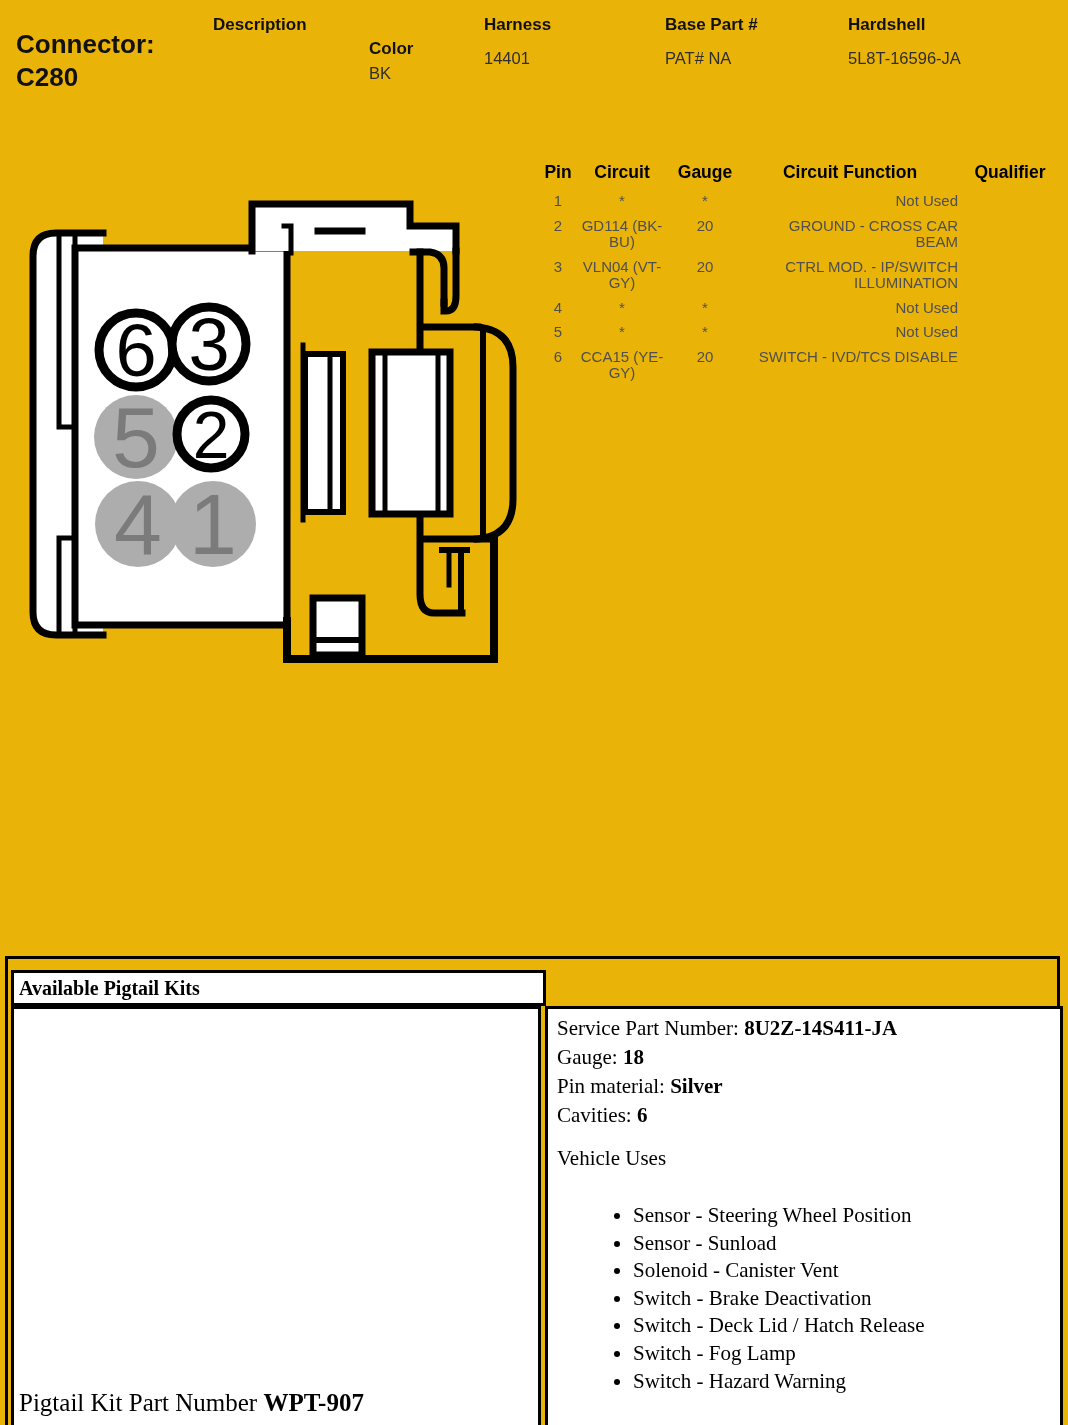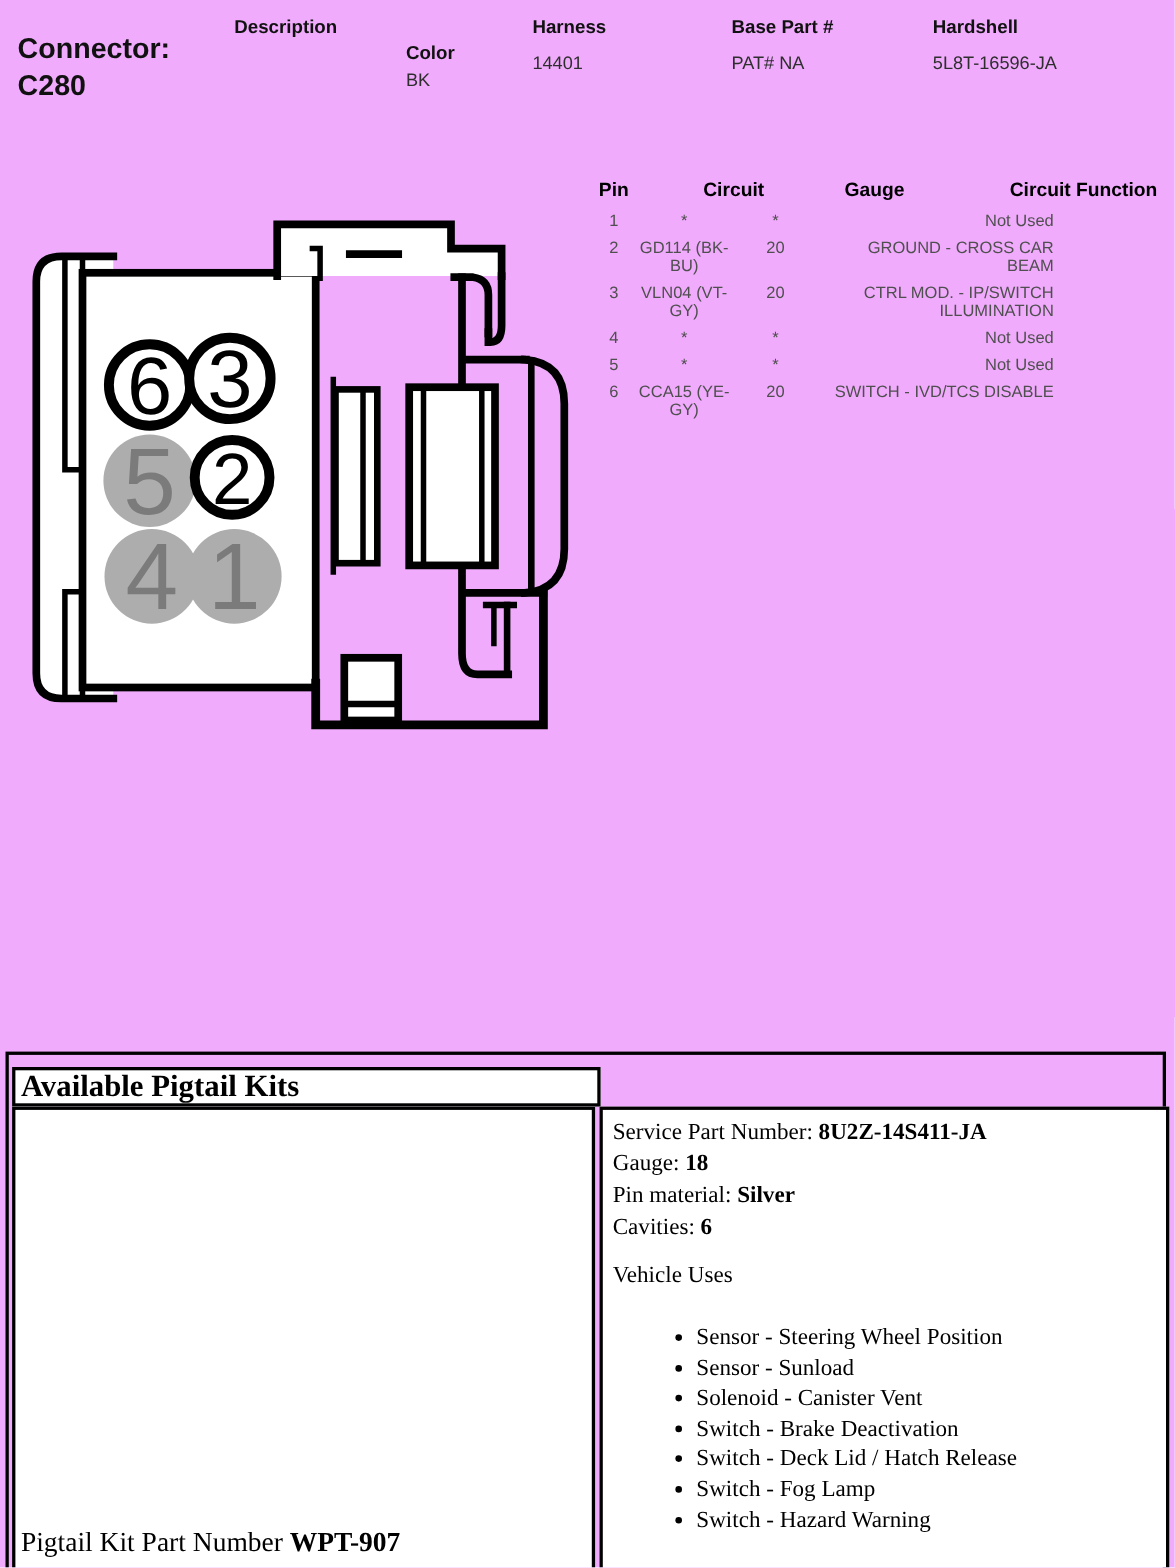--- a/index.html
+++ b/index.html
@@ -1,38 +1,38 @@
 <!DOCTYPE html>
 <html><head>
 <meta charset="utf-8">
 <style>
   html,body{margin:0;padding:0;background:#fff;}
-  #page{position:relative;width:1068px;height:1425px;overflow:hidden;background:#f0abfc;
+  #page{position:relative;width:1068px;height:1425px;overflow:hidden;background:#eab308;
         font-family:"Liberation Sans",sans-serif;color:#1a1a1a;}
   .abs{position:absolute;}
 
   
   .conn-title{font-weight:bold;font-size:26px;line-height:33px;color:#111;}
   .hdr-col{position:absolute;text-align:left;}
   .hdr-label{font-weight:bold;font-size:17px;color:#111;}
   .hdr-value{font-size:16.5px;color:#2e2e2e;line-height:25px;margin-top:11px;}
 
   
   .pin-table{position:absolute;left:540px;top:162px;width:528px;}
   .pin-grid{display:grid;grid-template-columns:36px 92px 74px 216px 104px;}
-  .pin-head{font-weight:bold;font-size:17.5px;color:#000;margin-bottom:10px;gap:45px;}
+  .pin-head{font-weight:bold;font-size:17.5px;color:#000;margin-bottom:10px;}
   .pin-row{margin-bottom:8px;font-size:15px;color:#4f4f4f;line-height:16.5px;}
   .c-center{text-align:center;}
   .c-left{text-align:right;padding-left:6px;}
 
   
   .pigtail-table{position:absolute;left:5px;top:956px;width:1049px;height:500px;
                  border:3px solid #000;font-family:"Liberation Serif",serif;color:#000;}
   .pt-header-cell{position:absolute;left:3px;top:11px;width:524px;height:30px;
-                  border:3px solid #000;font-weight:bold;font-size:28px;line-height:30px;
+                  border:3px solid #000;font-weight:bold;font-size:20px;line-height:30px;
                   padding-left:5px;background:#fff;}
   .pt-left-cell{position:absolute;left:3px;top:47px;width:524px;height:450px;
                 border:3px solid #000;background:#fff;}
   .pt-kit-line{position:absolute;left:5px;top:380px;font-size:25px;}
   .pt-right-cell{position:absolute;left:537px;top:47px;width:503px;height:450px;
                  border:3px solid #000;background:#fff;padding:5px 0 0 9px;}
   .pt-line{font-size:21px;line-height:29px;}
   .pt-bold{font-weight:bold;}
   .vehicle-uses-title{font-size:21px;margin-top:16px;}
   .vehicle-list{margin:31px 0 0 0;padding-left:76px;}

